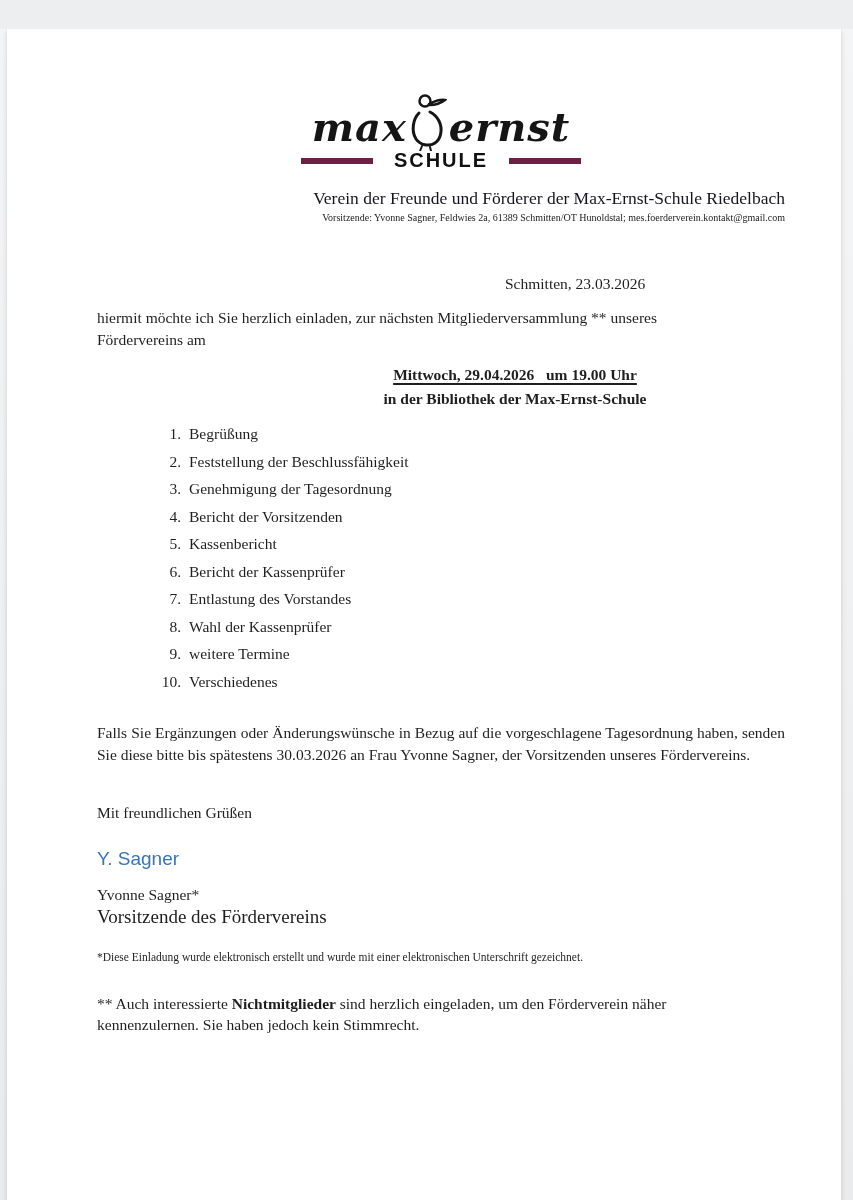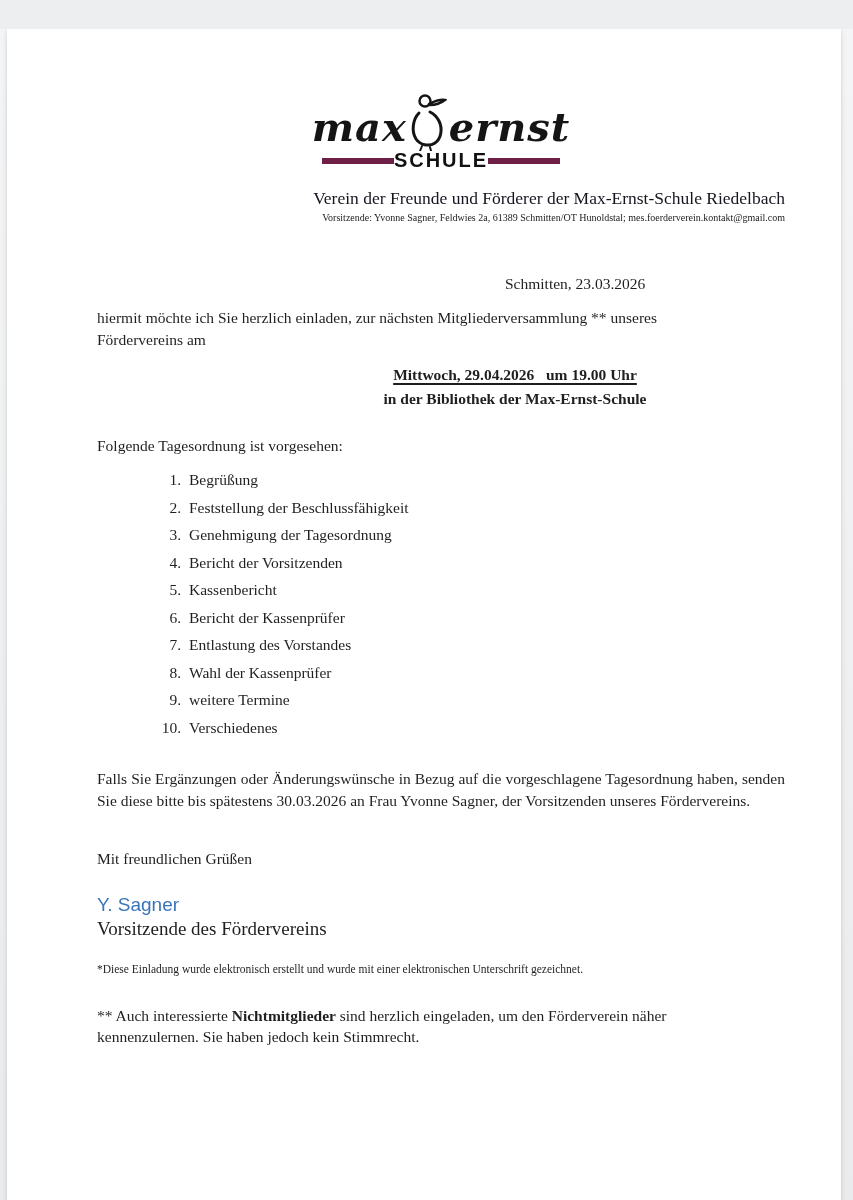--- a/index.html
+++ b/index.html
@@ -46,21 +46,21 @@
     line-height: 1;
     color: #151515;
     letter-spacing: 1px;
   }
   .logo-script .bird {
     margin: 0 2px -4px 2px;
   }
   .logo-bar {
     display: flex;
     align-items: center;
-    justify-content: center;
+    justify-content: space-between;
     margin-top: 2px;
   }
   .logo-bar .rule {
     display: block;
     height: 6px;
     width: 72px;
     background: #6d1f45;
   }
   .logo-bar .schule {
     font-family: "Liberation Sans", sans-serif;
@@ -163,41 +163,41 @@
     <div class="dateline">Schmitten, 23.03.2026</div>
 
 
     <p class="intro">hiermit möchte ich Sie herzlich einladen, zur nächsten Mitgliederversammlung ** unseres Fördervereins am</p>
 
     <div class="meeting">
       <div class="meeting-when">Mittwoch, 29.04.2026   um 19.00 Uhr</div>
       <div class="meeting-where">in der Bibliothek der Max-Ernst-Schule</div>
     </div>
 
-    <p class="agenda-heading">Folgende Tagesordnung ist vorgesehen:</p>
 
     <ol class="agenda">
       <li>Begrüßung</li>
       <li>Feststellung der Beschlussfähigkeit</li>
       <li>Genehmigung der Tagesordnung</li>
       <li>Bericht der Vorsitzenden</li>
       <li>Kassenbericht</li>
       <li>Bericht der Kassenprüfer</li>
       <li>Entlastung des Vorstandes</li>
       <li>Wahl der Kassenprüfer</li>
       <li>weitere Termine</li>
       <li>Verschiedenes</li>
     </ol>
 
     <p class="changes">Falls Sie Ergänzungen oder Änderungswünsche in Bezug auf die vorgeschlagene Tagesordnung haben, senden Sie diese bitte bis spätestens 30.03.2026 an Frau Yvonne Sagner, der Vorsitzenden unseres Fördervereins.</p>
 
     <p class="closing">Mit freundlichen Grüßen</p>
 
     <div class="signature">Y. Sagner</div>
 
+    <div class="sig-name">Yvonne Sagner*</div>
     <div class="sig-role">Vorsitzende des Fördervereins</div>
 
     <p class="footnote">*Diese Einladung wurde elektronisch erstellt und wurde mit einer elektronischen Unterschrift gezeichnet.</p>
 
     <p class="nonmembers"><span>** Auch interessierte </span><b>Nichtmitglieder</b><span> sind herzlich eingeladen, um den Förderverein näher kennenzulernen. Sie haben jedoch kein Stimmrecht.</span></p>
 
   </div>
 </div>
 
 </body></html>

